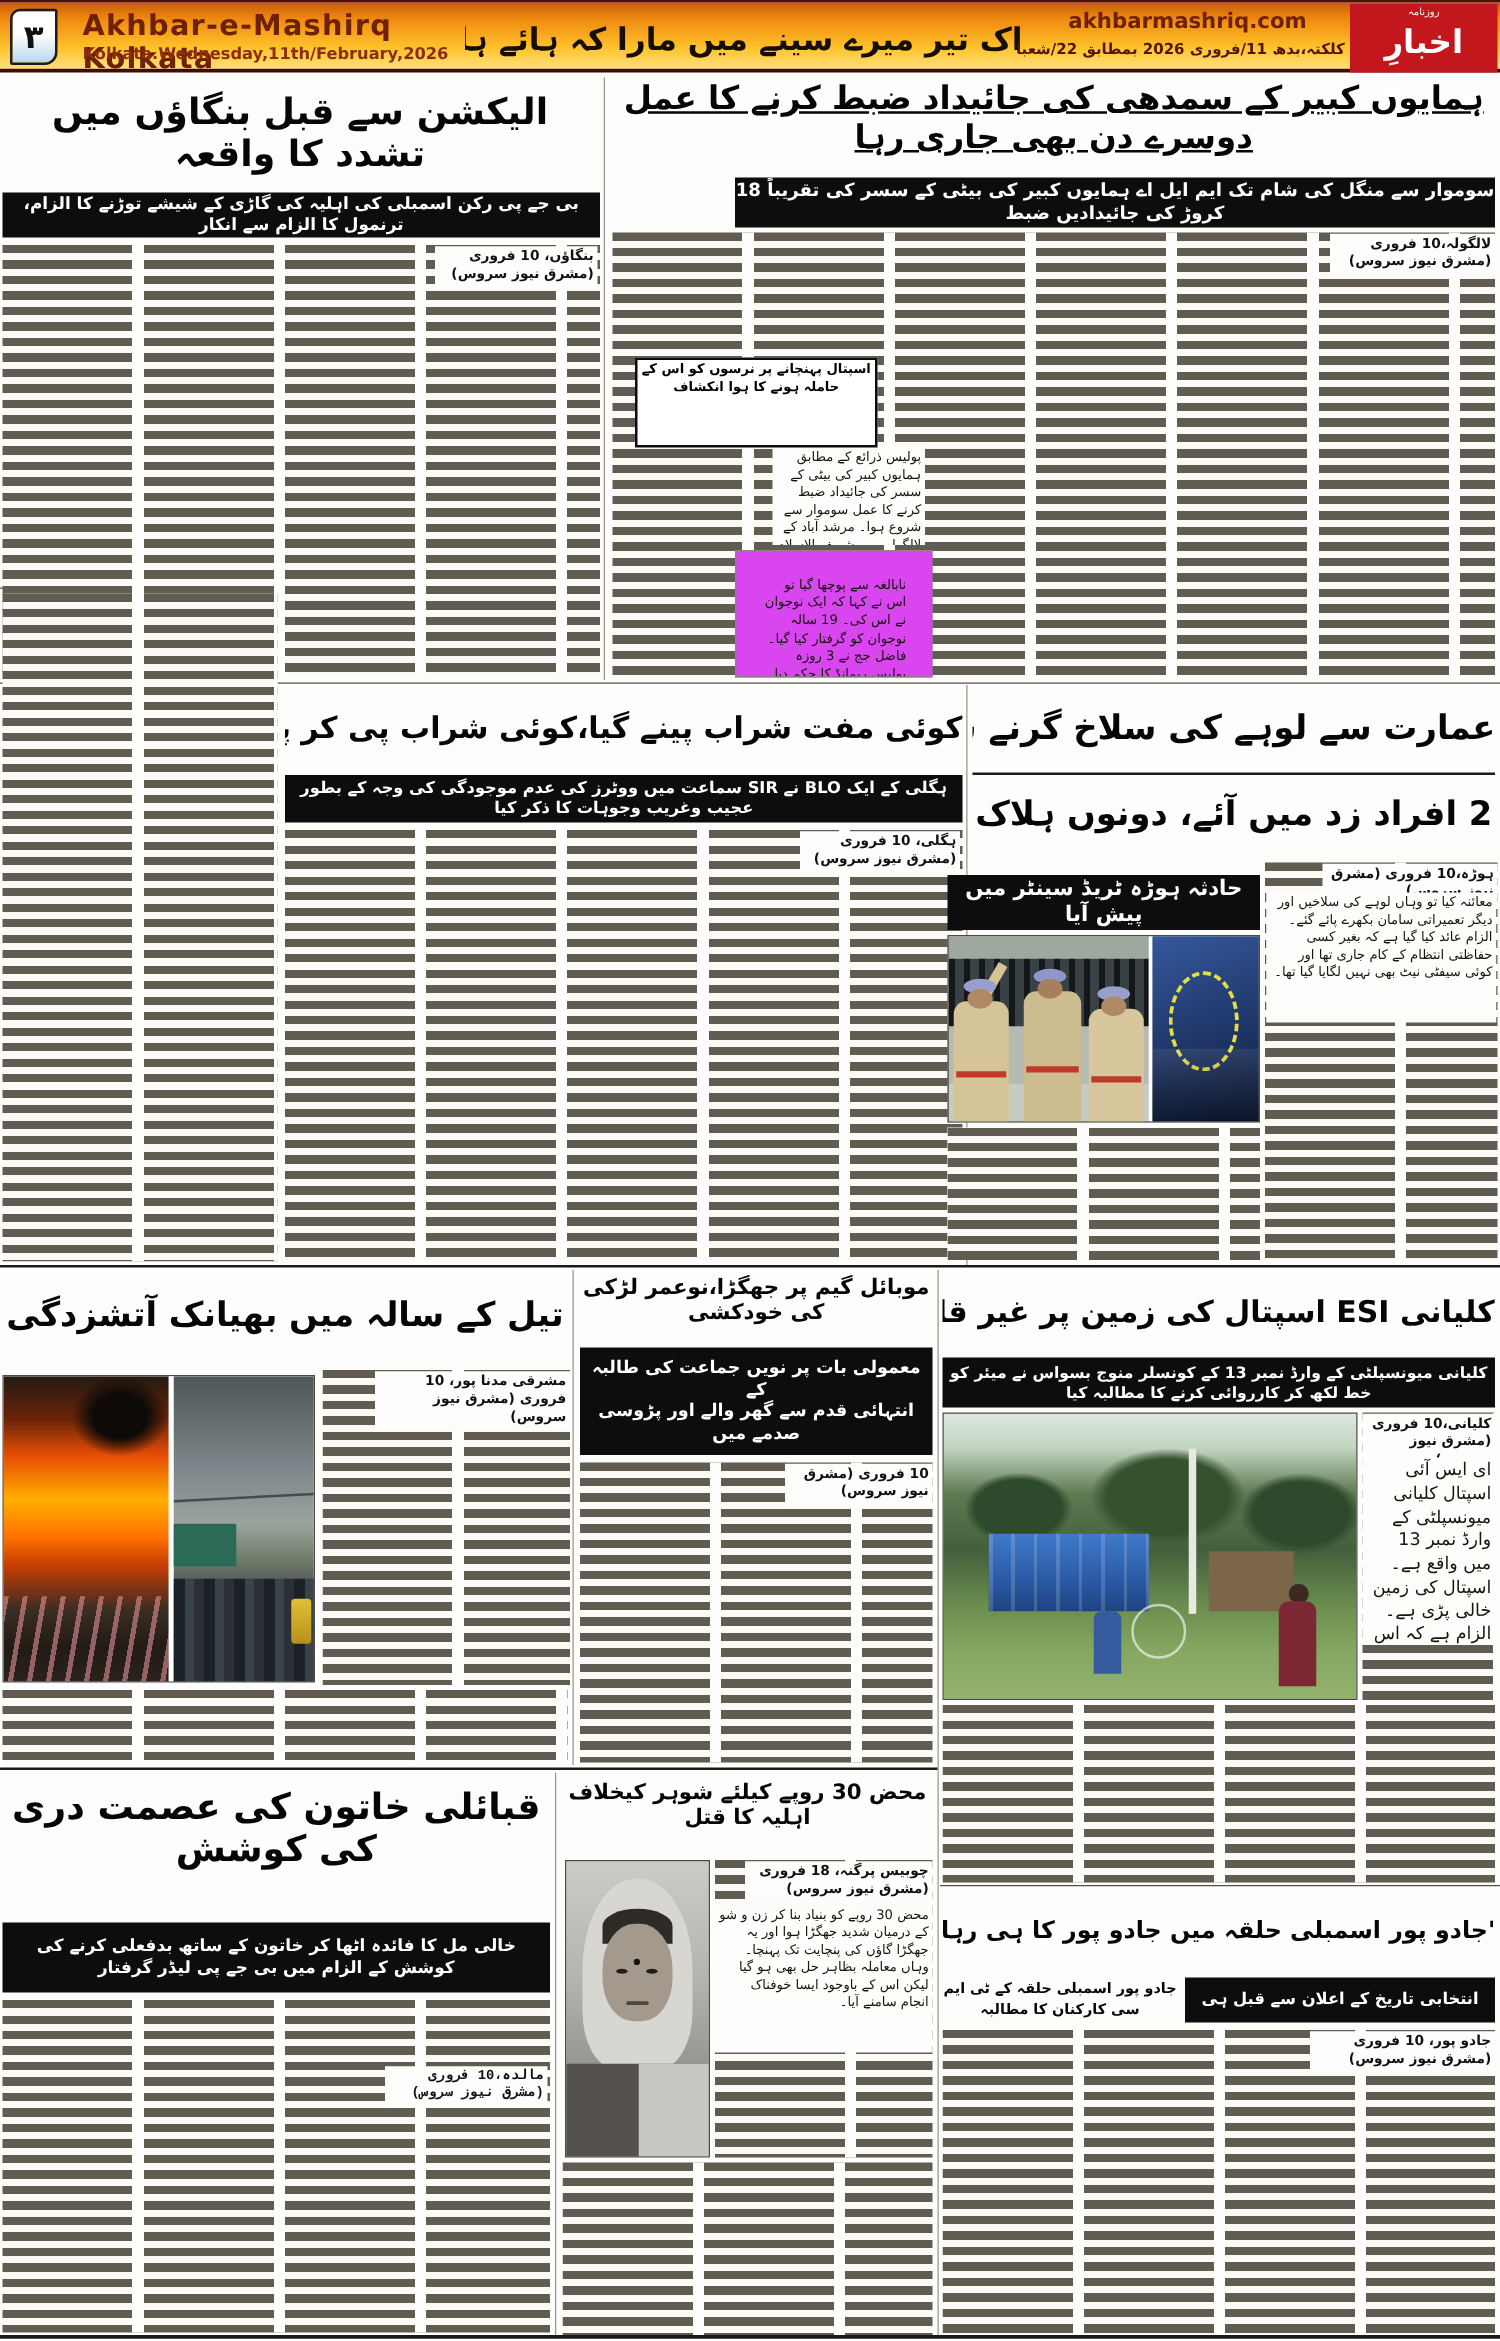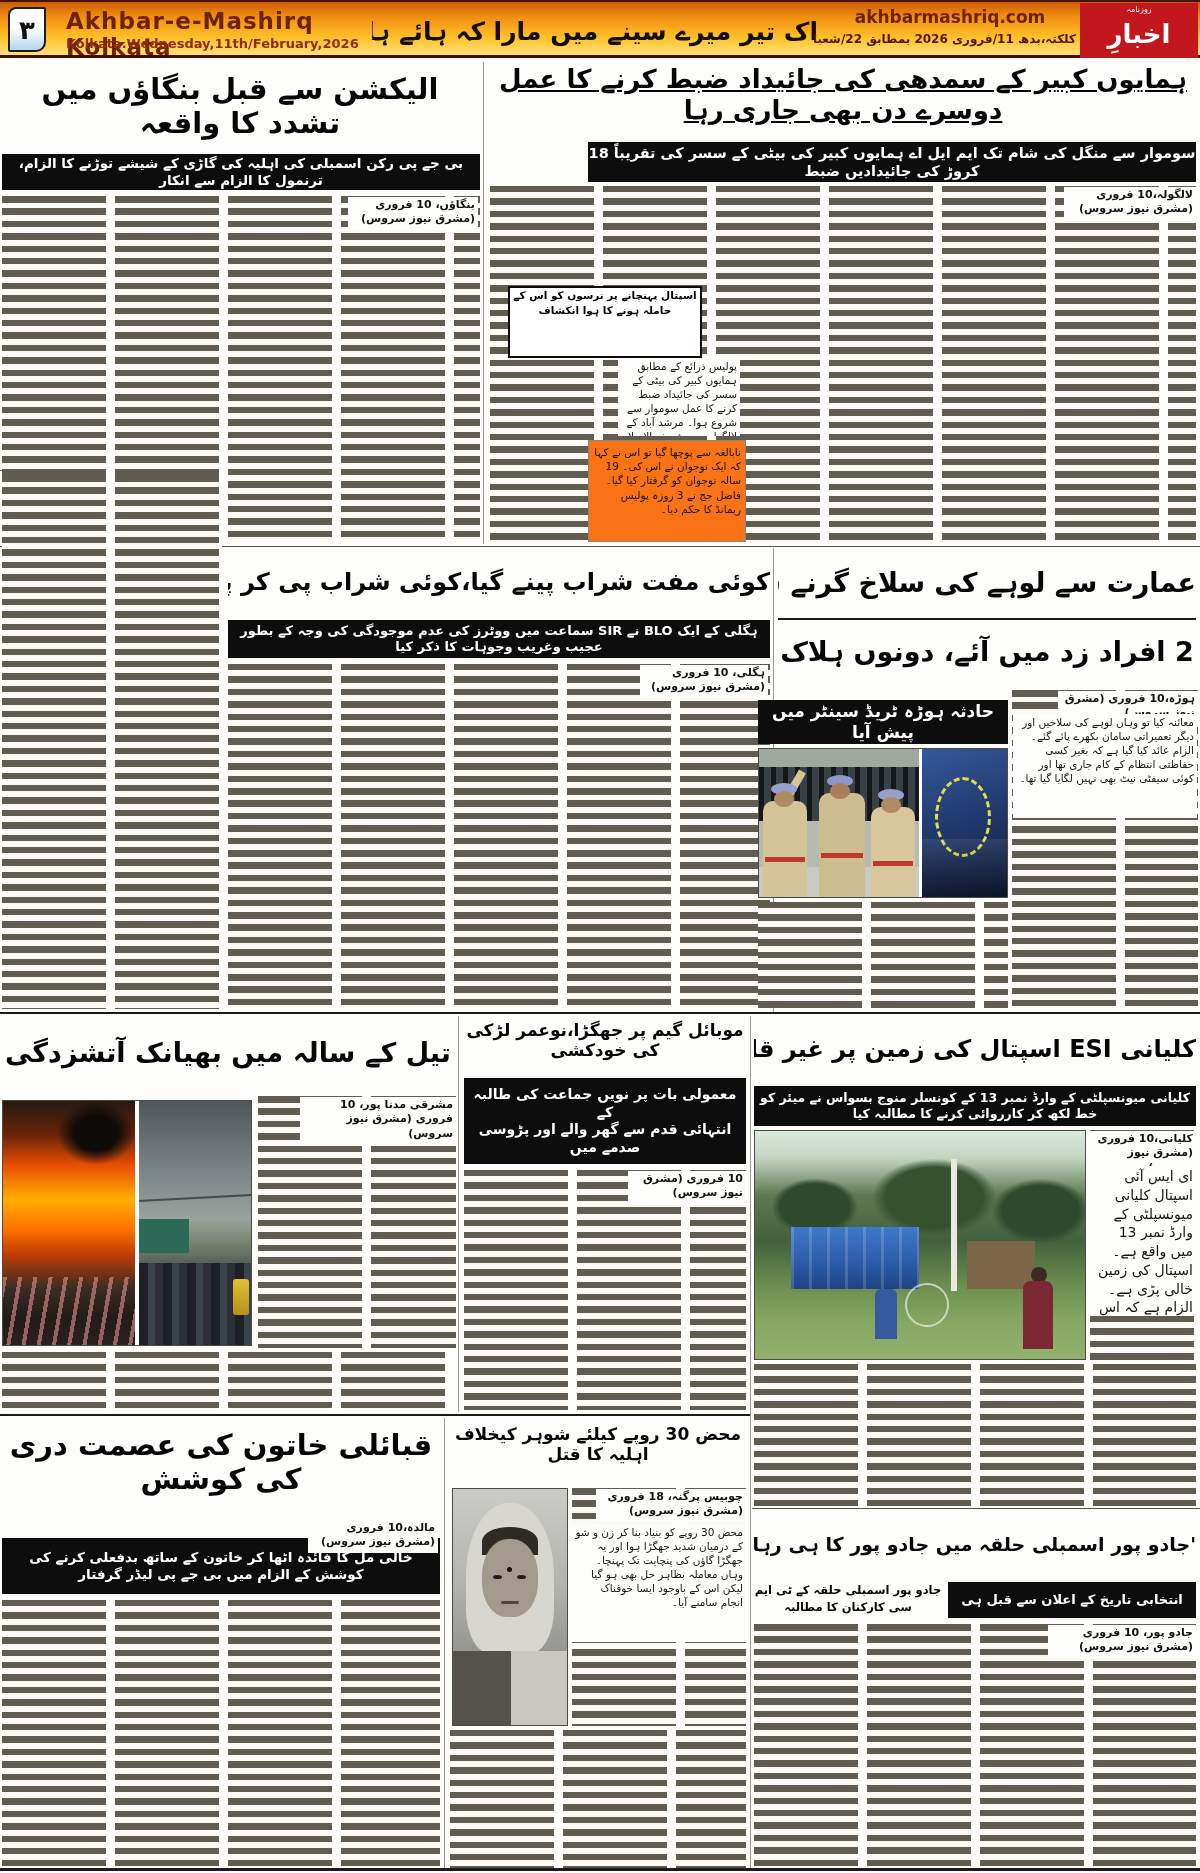--- a/index.html
+++ b/index.html
@@ -21,21 +21,21 @@
   .band{background:#0d0d0d;color:#ffffff;direction:rtl;font-weight:bold;display:flex;align-items:center;justify-content:center;text-align:center;overflow:hidden;line-height:1.25;}
   .sim{background:
     repeating-linear-gradient(90deg, rgba(0,0,0,0) 0 104px, #fdfdfb 104px 113px),
     repeating-linear-gradient(180deg, #615c52 0 6.5px, #fbfaf7 6.5px 12.4px);}
   .dl{background:#fdfdfb;direction:rtl;font-weight:bold;font-size:11px;line-height:1.3;padding:1px 3px 3px;color:#111;text-align:right;}
   .ex{background:#fdfdfb;direction:rtl;font-size:10.5px;line-height:1.34;padding:1px 3px;color:#17150f;text-align:right;overflow:hidden;}
   .vline{background:#9a968e;width:1px;}
   .hline{background:#55514a;height:1px;}
   .hline-bold{background:#1b1b1b;height:2px;}
   .photo{border:1px solid #4c4a44;overflow:hidden;}
-  .graybox{background:#f97316;border:1px solid #8a867e;direction:rtl;font-size:10.5px;line-height:1.35;padding:4px;text-align:right;color:#16140f;overflow:hidden;}
+  .graybox{background:#d946ef;border:1px solid #8a867e;direction:rtl;font-size:10.5px;line-height:1.35;padding:20px;text-align:right;color:#16140f;overflow:hidden;}
   .insetbox{background:#ffffff;border:2px solid #0c0c0c;text-align:center;direction:rtl;overflow:hidden;}
 </style>
 </head>
 <body>
 
 <div id="paper">
 
   <div class="abs masthead">
     <div class="abs pagebox">
         <span>۳</span>
@@ -155,21 +155,21 @@
     <div class="abs" style="left:150px;top:152px;width:44px;height:44px;border:2px solid rgba(255,255,255,0.6);border-radius:50%;"></div>
   </div>
   <div class="abs sim" style="left:1090px;top:1130px;width:106px;height:230px;"></div>
   <div class="abs dl" style="left:1090px;top:1131px;width:106px;">کلیانی،10 فروری (مشرق نیوز سروس)</div>
   <div class="abs ex" style="left:1090px;top:1166px;width:106px;height:150px;font-size:14px;">ای ایس آئی اسپتال کلیانی میونسپلٹی کے وارڈ نمبر 13 میں واقع ہے۔ اسپتال کی زمین خالی پڑی ہے۔ الزام ہے کہ اس زمین پر قبضہ کر کے غیر قانونی طور پر مکانات بنائے جا رہے ہیں۔</div>
   <div class="abs sim" style="left:754px;top:1364px;width:442px;height:142px;"></div>
 
   <div class="abs band" style="left:2px;top:1538px;width:438px;height:56px;font-size:13.5px;padding:0 6px;">خالی مل کا فائدہ اٹھا کر خاتون کے ساتھ بدفعلی کرنے کی کوشش کے الزام میں بی جے پی لیڈر گرفتار</div>
   <div class="abs h-ur" style="left:2px;top:1428px;width:438px;height:104px;font-size:29px;">قبائلی خاتون کی عصمت دری کی کوشش</div>
   <div class="abs sim" style="left:2px;top:1600px;width:438px;height:266px;"></div>
-  <div class="abs dl" style="left:308px;top:1520px;width:130px;">مالدہ،10 فروری (مشرق نیوز سروس)</div>
+  <div class="abs dl" style="left:308px;top:1653px;width:130px;font-family:Liberation Mono, monospace;">مالدہ،10 فروری (مشرق نیوز سروس)</div>
 
   <div class="abs h-ur" style="left:450px;top:1424px;width:296px;height:58px;font-size:17px;">محض 30 روپے کیلئے شوہر کیخلاف اہلیہ کا قتل</div>
   <div class="abs photo" style="left:452px;top:1488px;width:116px;height:238px;background:linear-gradient(180deg,#cbcbc7 0%,#b3b3af 40%,#8f8f8b 75%,#6f6f6b 100%);">
     <div class="abs" style="left:13px;top:14px;width:88px;height:152px;background:#d8d6d0;border-radius:48% 48% 30% 30%;"></div>
     <div class="abs" style="left:29px;top:38px;width:56px;height:28px;background:#2e2a26;border-radius:50% 50% 0 0;"></div>
     <div class="abs" style="left:29px;top:50px;width:56px;height:78px;background:#a39a8d;border-radius:46% 46% 44% 44%;"></div>
     <div class="abs" style="left:40px;top:86px;width:9px;height:4px;background:#201d1a;border-radius:50%;"></div>
     <div class="abs" style="left:64px;top:86px;width:9px;height:4px;background:#201d1a;border-radius:50%;"></div>
     <div class="abs" style="left:54px;top:78px;width:5px;height:5px;background:#14110f;border-radius:50%;"></div>
     <div class="abs" style="left:48px;top:112px;width:18px;height:3px;background:#4f463e;border-radius:2px;"></div>

